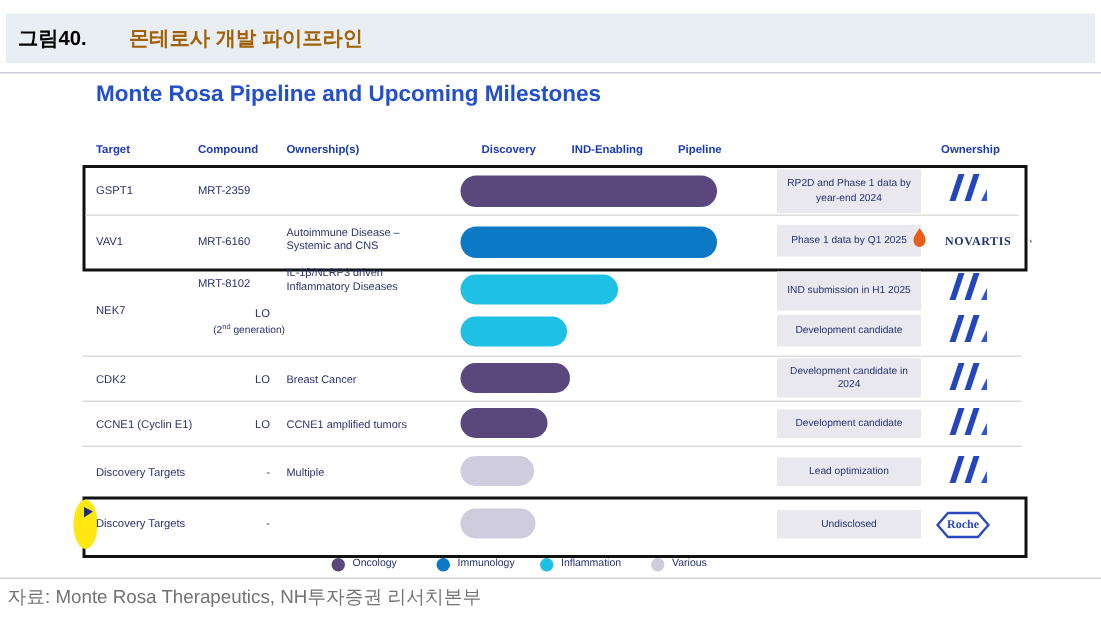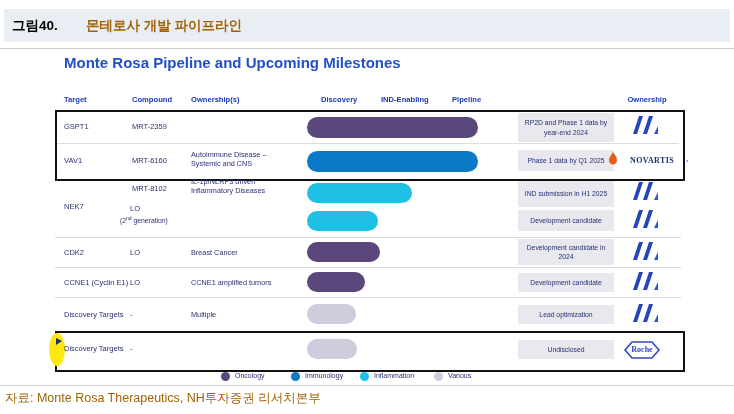--- a/index.html
+++ b/index.html
@@ -15,21 +15,21 @@
   
   .colh{position:absolute;font-size:7.6px;font-weight:700;color:#1b3ab5;white-space:nowrap;}
   .ms-head{position:absolute;left:511px;top:84px;width:110px;text-align:center;font-size:7.6px;
            font-weight:700;color:#1b3ab5;line-height:1.35;}
   
   .hl-box{position:absolute;border:2px solid #111;background:transparent;}
   .sep{position:absolute;height:1px;background:#dcdcdc;}
   
   .t{position:absolute;font-size:7.5px;color:#2a3070;white-space:nowrap;}
   .ind{position:absolute;font-size:7.3px;color:#2a3070;line-height:1.3;white-space:normal;}
-  .ctr{text-align:left;}
+  .ctr{text-align:right;}
   .sup{font-size:5px;vertical-align:super;}
   
   .bar{position:absolute;height:20px;border-radius:11px;}
   .bar.tall{height:21px;}
   
   .ms{position:absolute;left:518px;width:96px;background:#e9e8ef;color:#253072;font-size:6.8px;
       display:flex;align-items:center;justify-content:center;text-align:center;line-height:1.35;
       padding:1px 3px;box-sizing:border-box;}
   
   .logo{position:absolute;}
@@ -43,21 +43,21 @@
   .dot{position:absolute;width:9px;height:9px;border-radius:50%;}
   .leg{position:absolute;font-size:7px;color:#27306f;white-space:nowrap;}
   
   .yellow-mark{position:absolute;left:49px;top:333px;width:16px;height:33px;background:#ffe812;
                border-radius:50%;}
   .cursor-tri{position:absolute;left:56px;top:338px;width:0;height:0;
               border-left:6px solid #1d2f6e;border-top:3px solid transparent;
               border-bottom:4px solid transparent;}
   
   .bottom-line{position:absolute;left:0;top:385px;width:734px;height:1px;background:#cfd2d6;}
-  .source{position:absolute;left:5px;top:390px;font-size:12.5px;color:#a16207;}
+  .source{position:absolute;left:5px;top:390px;font-size:12.5px;color:#737373;}
 </style>
 </head>
 <body>
 
 <div class="screen">
 
   <div class="fig-header">
     <span class="fig-label">그림40.</span>
     <span class="fig-title">몬테로사 개발 파이프라인</span>
   </div>

